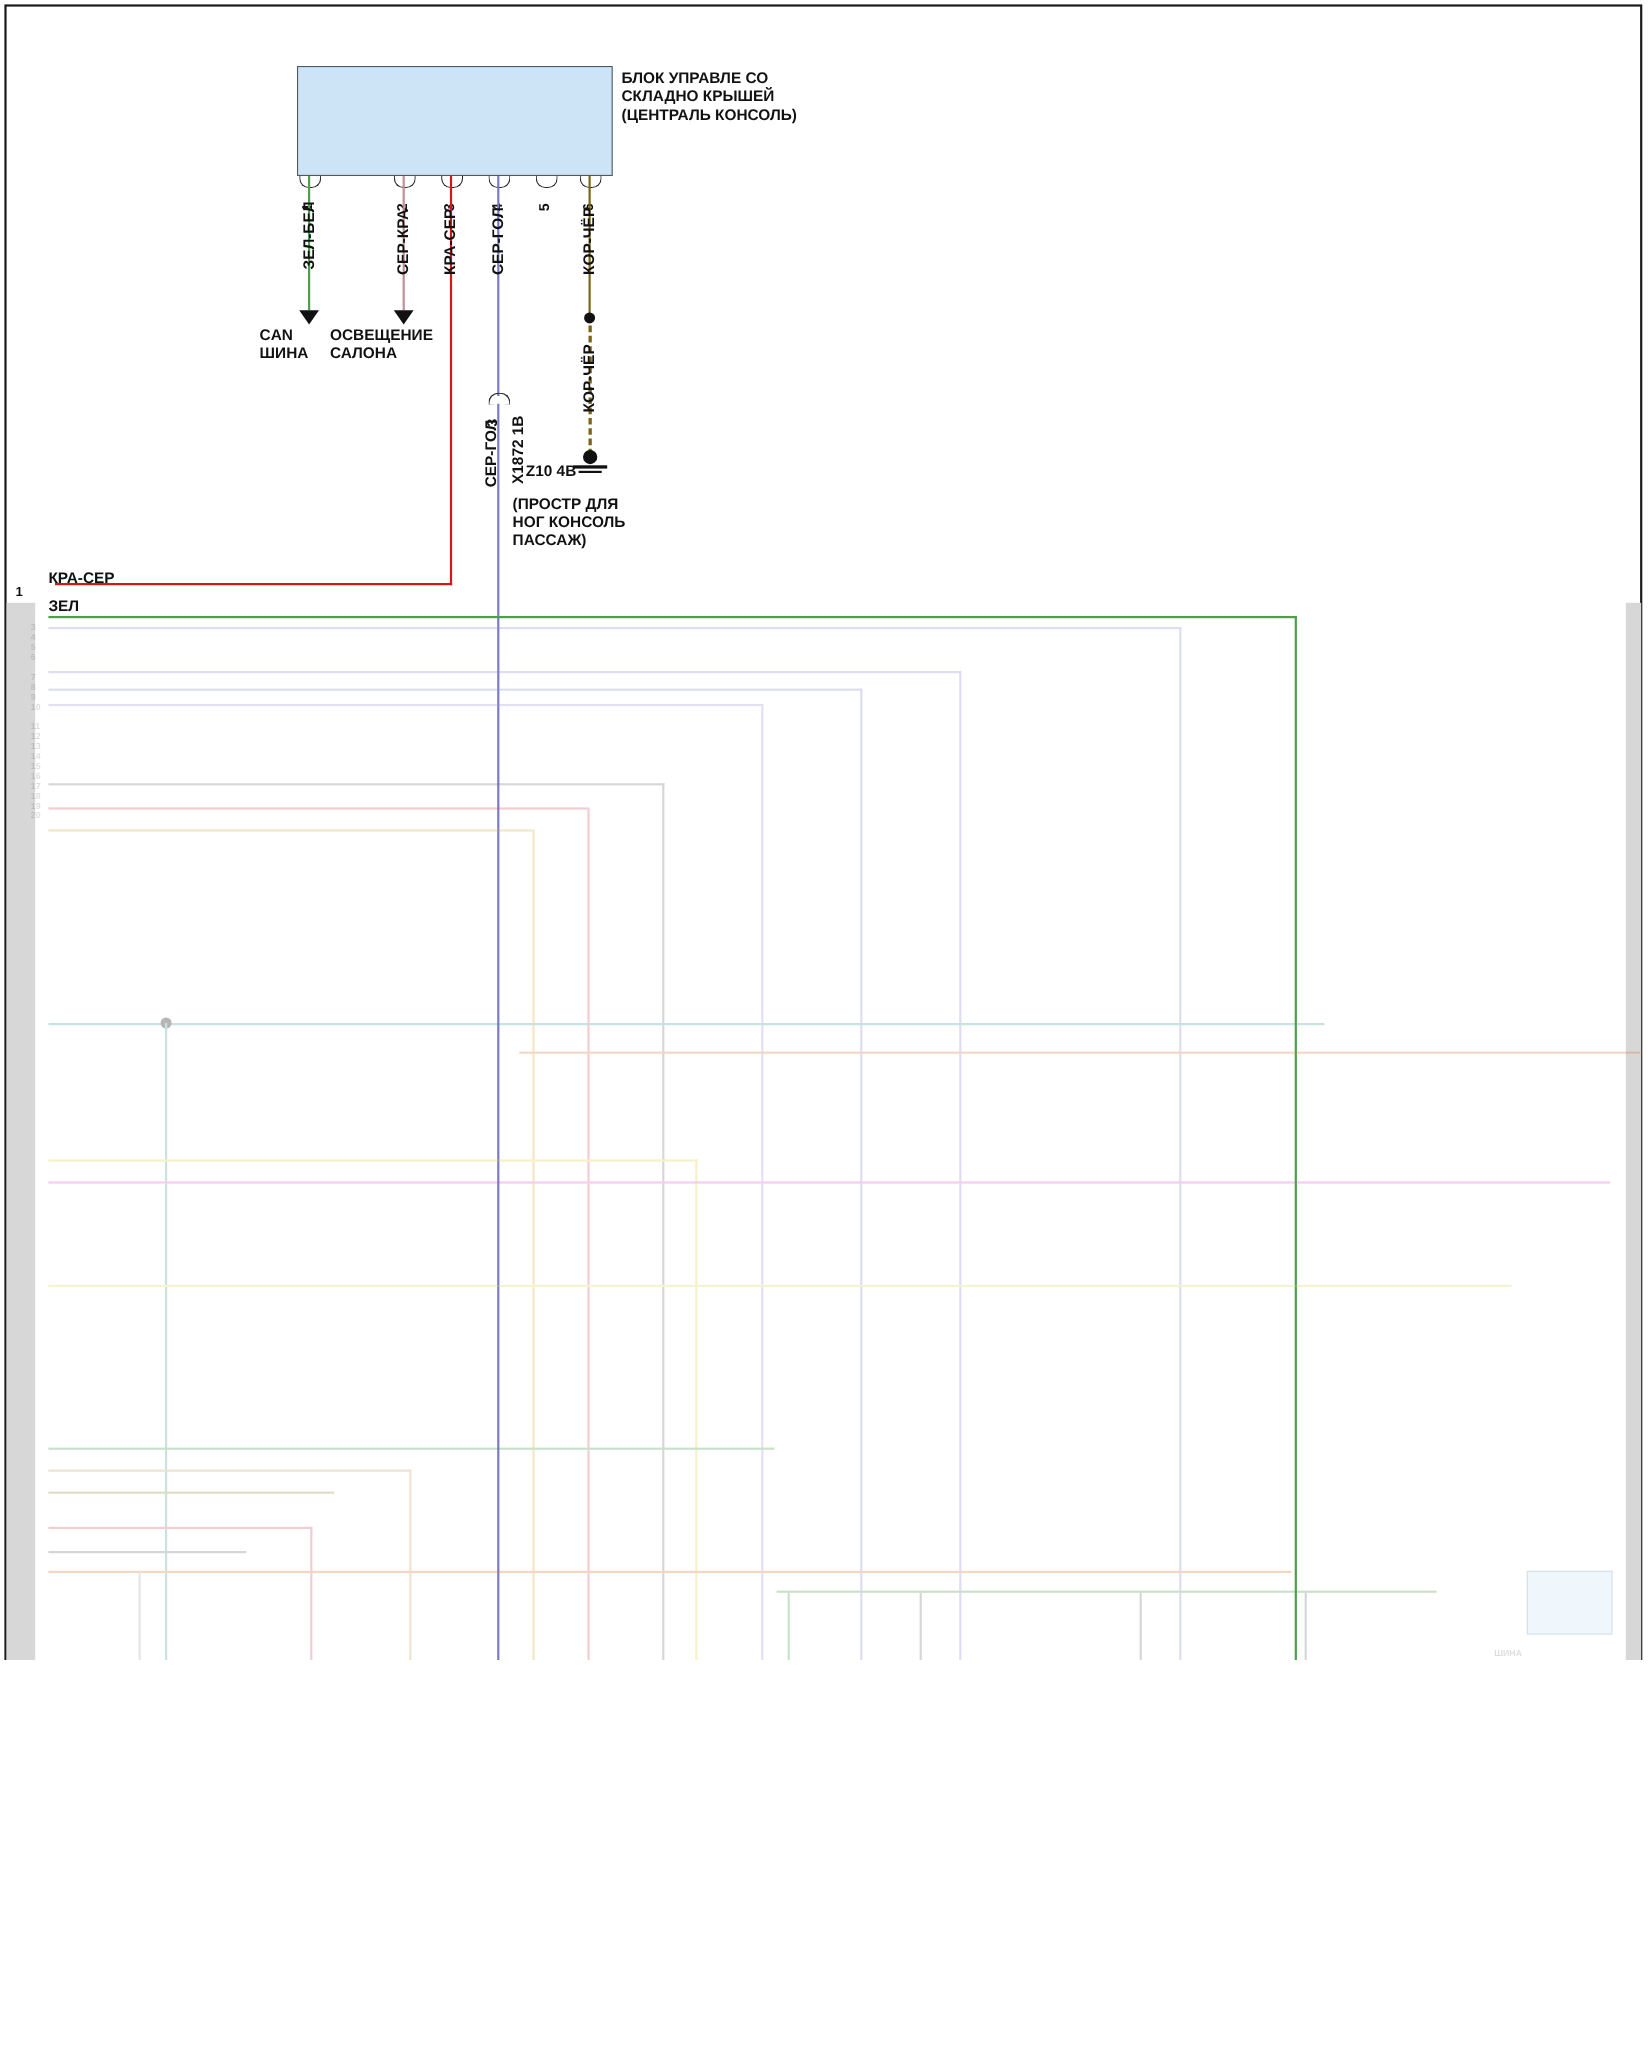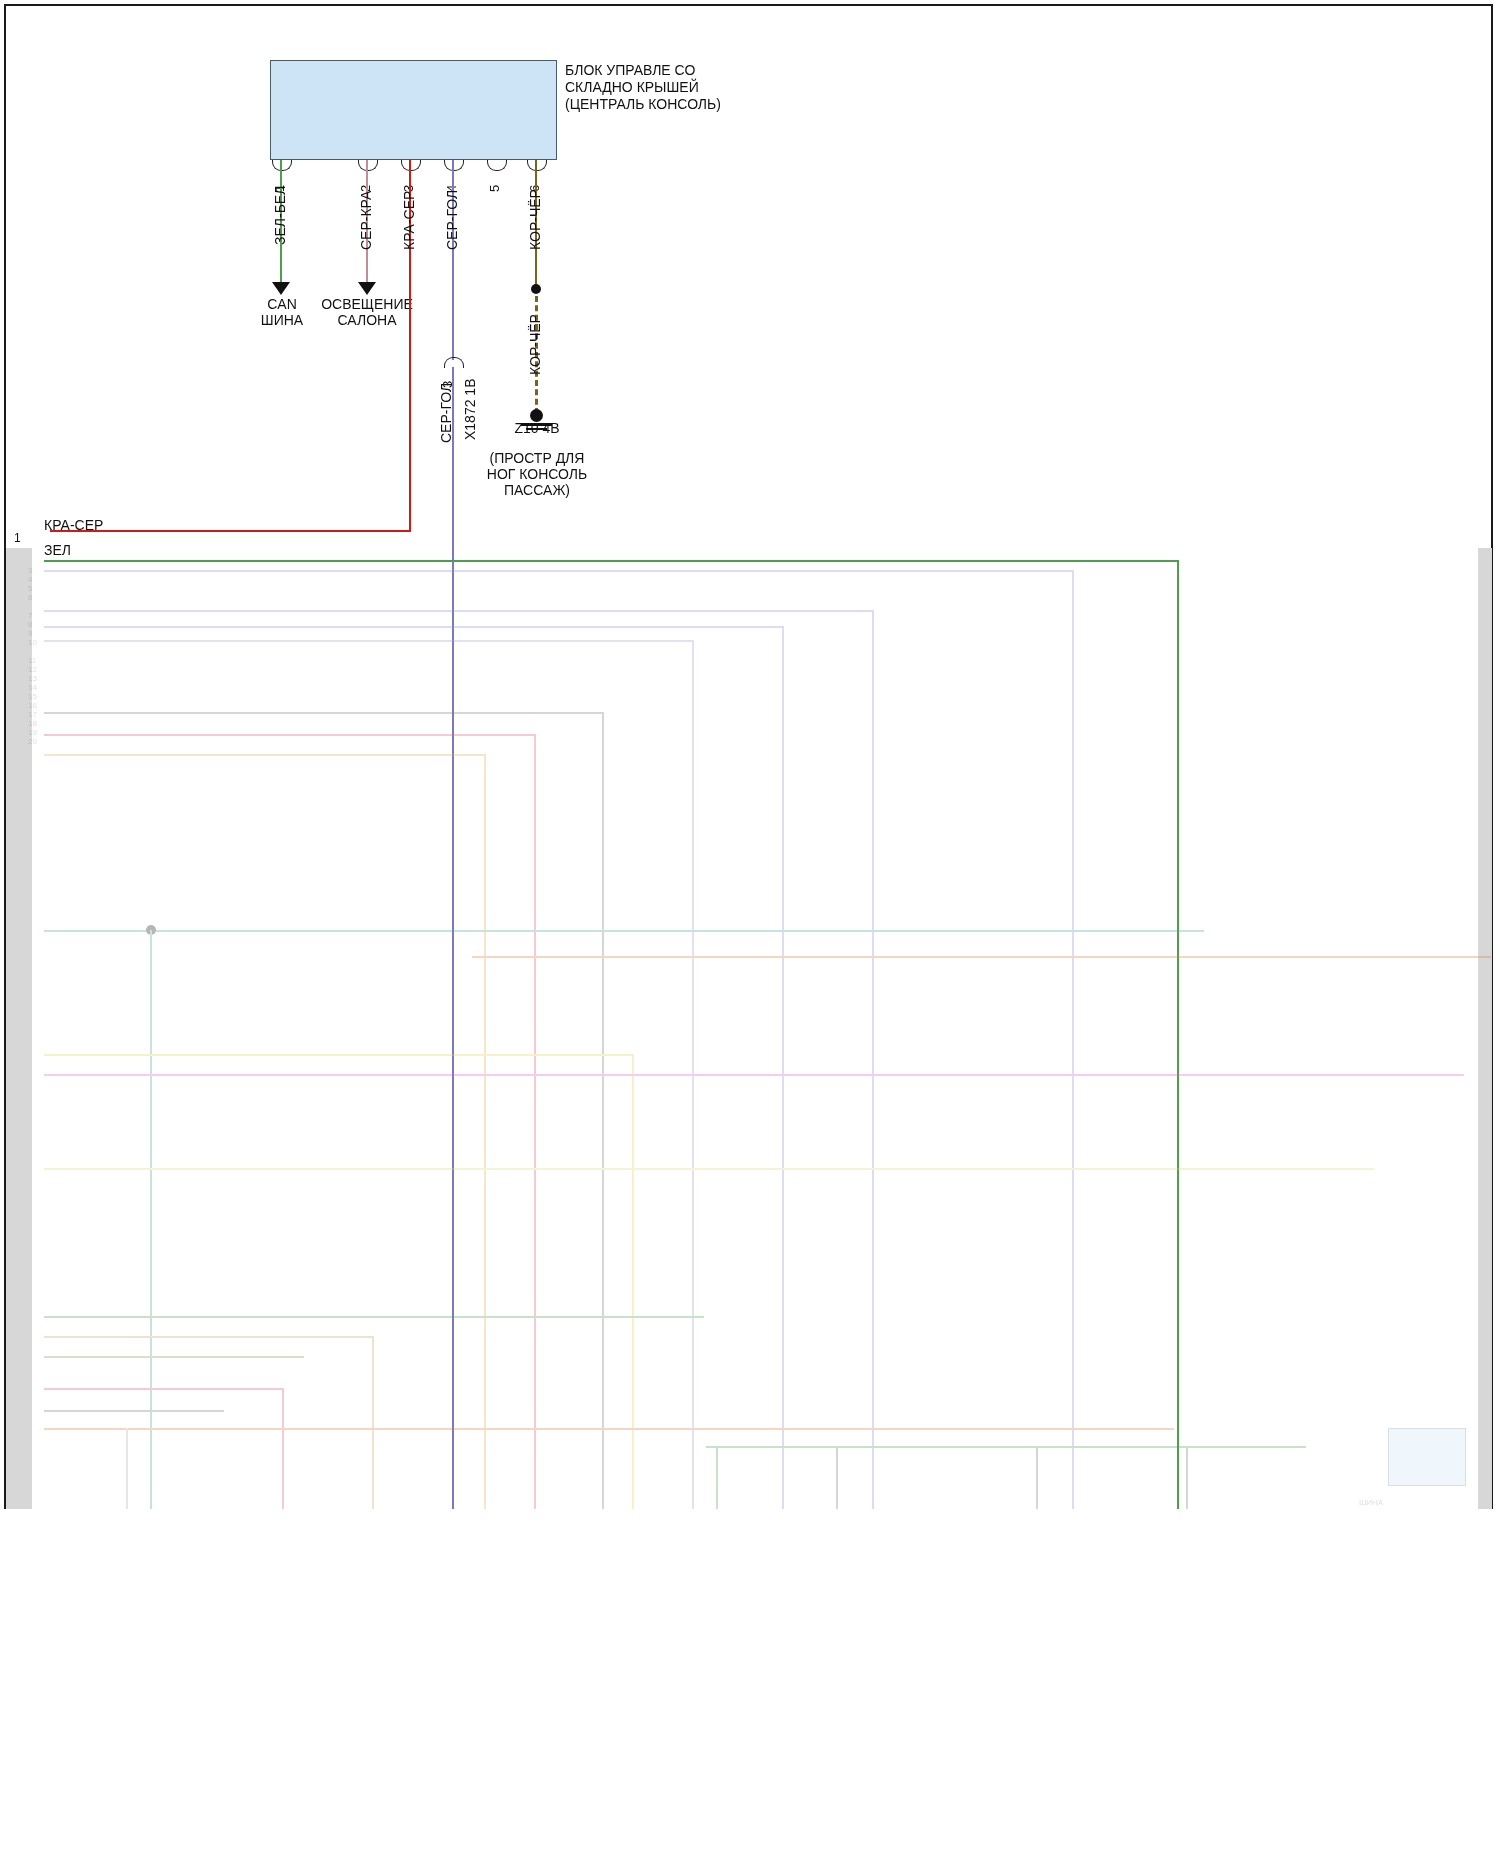--- a/index.html
+++ b/index.html
@@ -1,26 +1,26 @@
 <!DOCTYPE html>
 <html><head>
 <meta charset="utf-8">
 <style>
   html,body{margin:0;padding:0;background:#ffffff;}
   body{font-family:"Liberation Sans",sans-serif;}
-  #page{position:relative;width:1500px;height:1509px;background:#fff;overflow:hidden;}
+  #page{position:relative;width:1500px;height:1509px;background:#fff;overflow:hidden;font-weight:bold;}
 
   
   #frame{position:absolute;left:4px;top:4px;width:1489px;height:1851px;border:2px solid #1a1a1a;box-sizing:border-box;}
 
   
   .vw{position:absolute;width:2px;}      
   .hw{position:absolute;height:2px;}     
   .lbl{position:absolute;font-size:13px;color:#111;line-height:15px;white-space:pre;}
-  .lbl-c{position:absolute;font-size:13px;color:#111;line-height:16px;text-align:center;white-space:pre;}
+  .lbl-c{position:absolute;font-size:13px;color:#111;line-height:16px;text-align:left;white-space:pre;}
   .vlbl{position:absolute;font-size:14px;color:#111;white-space:nowrap;
         transform-origin:0 0;transform:rotate(-90deg);}
   .pin{position:absolute;font-size:13px;color:#111;white-space:nowrap;
        transform-origin:0 0;transform:rotate(-90deg);}
 
   
   .box{position:absolute;background:#cde4f7;border:1.5px solid #4a5a66;box-sizing:border-box;}
   .box-faded{position:absolute;background:#cde4f7;border:1.5px solid #7f97a8;box-sizing:border-box;}
 
   

